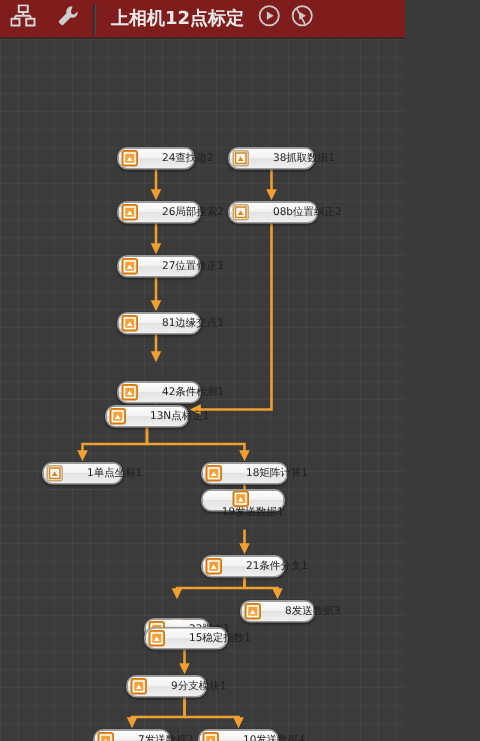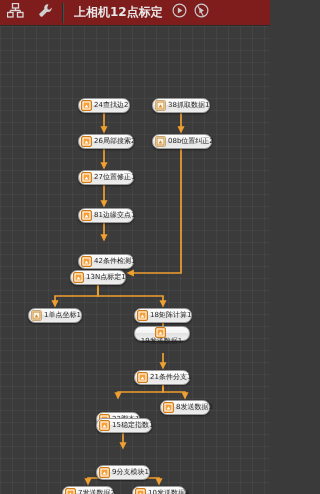--- a/index.html
+++ b/index.html
@@ -106,21 +106,21 @@
     border-radius: 7px;
     box-shadow: 0 1px 2px rgba(0,0,0,0.45);
     padding: 0 5px 0 2px;
     box-sizing: border-box;
     white-space: nowrap;
   }
   .node .nlabel {
     font-size: 7px;
     color: #1e1e1e;
     line-height: 1;
-    padding-left: 2px;
+    padding-left: 16px;
     font-family: "DejaVu Sans", "Liberation Sans", sans-serif;
   }
   .nicon {
     width: 11px;
     height: 11px;
     flex: 0 0 auto;
     border-radius: 2px;
     background: #f6a03a;
     border: 1px solid #d07c18;
     box-sizing: border-box;
@@ -350,21 +350,21 @@
       </div>
       <div class="node" style="left: 96px; top: 392px; width: 56px;">
         <span class="nicon">
           <svg width="9" height="9" viewBox="0 0 9 9">
             <rect x="1" y="1" width="7" height="7" fill="none" stroke="#ffffff" stroke-width="1"></rect>
             <path d="M2.6 6.4 L4.4 3.4 L6.4 6.4 Z" fill="#ffffff"></path>
           </svg>
         </span>
         <span class="nlabel">15稳定指数1</span>
       </div>
-      <div class="node" style="left: 96px; top: 424px; width: 54px; margin-top: 15px;">
+      <div class="node" style="left: 84px; top: 424px; width: 54px;">
         <span class="nicon">
           <svg width="9" height="9" viewBox="0 0 9 9">
             <rect x="1" y="1" width="7" height="7" fill="none" stroke="#ffffff" stroke-width="1"></rect>
             <path d="M2.6 6.4 L4.4 3.4 L6.4 6.4 Z" fill="#ffffff"></path>
           </svg>
         </span>
         <span class="nlabel">9分支模块1</span>
       </div>
       <div class="node" style="left: 62px; top: 460px; width: 52px;">
         <span class="nicon">

